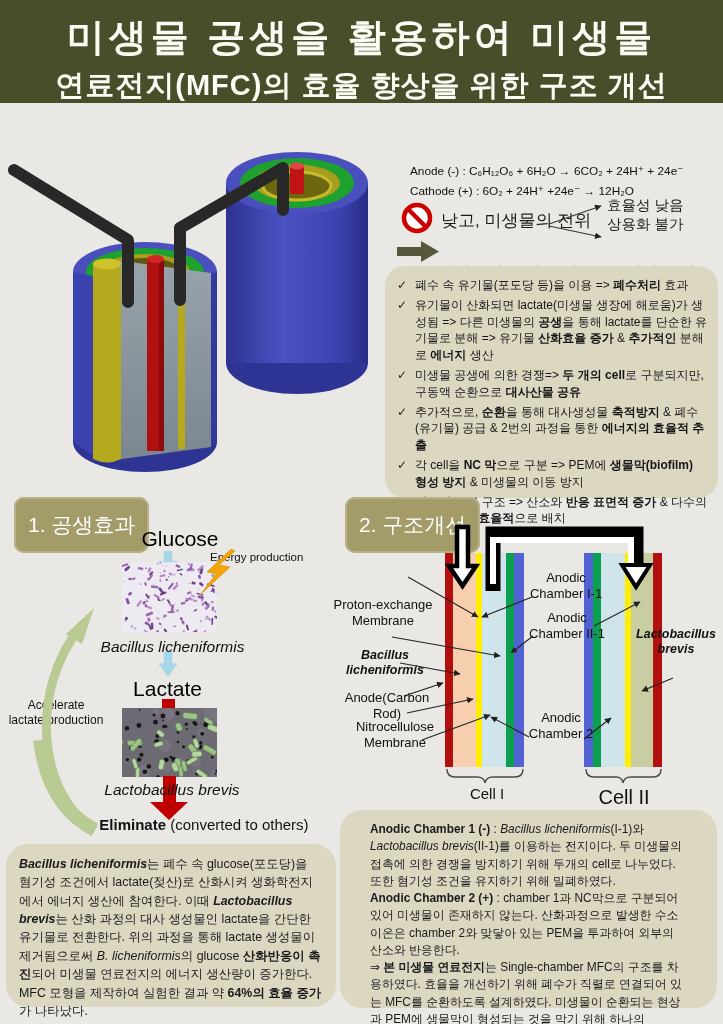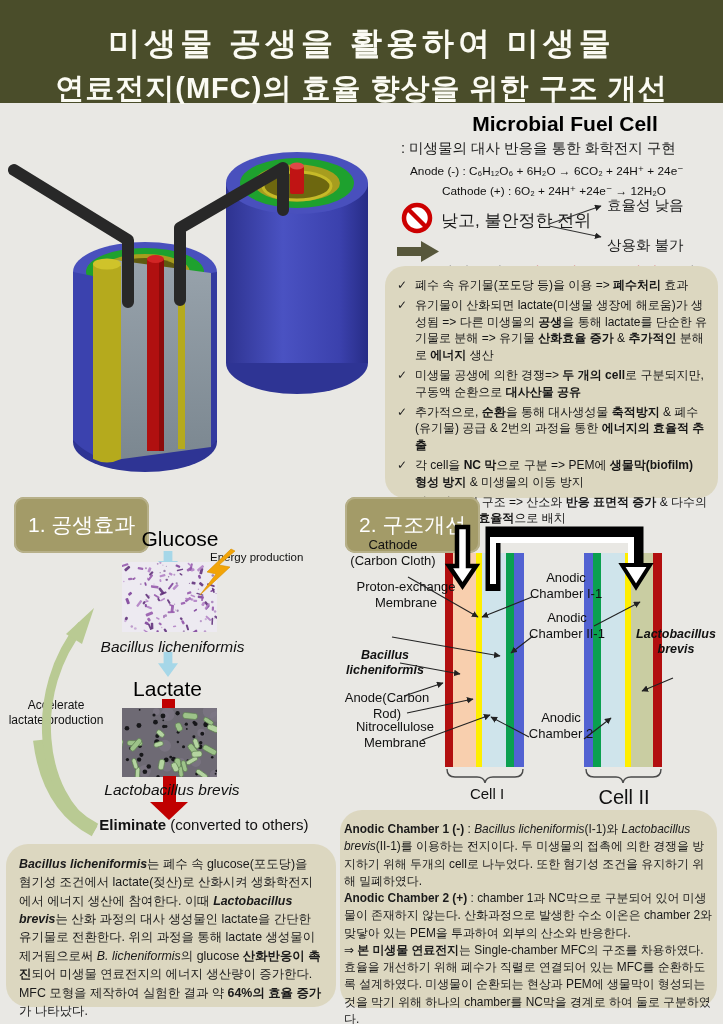--- a/index.html
+++ b/index.html
@@ -2,21 +2,21 @@
 <html><head>
 <meta charset="utf-8">
 <style>
   html,body{margin:0;padding:0;background:#cfcfcb;}
   .poster{position:relative;width:723px;height:1024px;background:#e9e8e4;overflow:hidden;
           font-family:"Liberation Sans","DejaVu Sans",sans-serif;color:#1a1a1a;}
   .abs{position:absolute;}
   
   .header{position:absolute;left:0;top:0;width:723px;height:103px;background:#4a4d2a;
           color:#fbfbf3;text-align:center;font-weight:bold;}
-  .header .l1{padding-top:22px;font-size:32px;letter-spacing:4px;}
+  .header .l1{padding-top:12px;font-size:38px;letter-spacing:4px;}
   .header .l2{margin-top:3px;font-size:29px;letter-spacing:1px;}
   
   .mfc-title{position:absolute;left:440px;top:112px;width:250px;text-align:center;
              font-size:21px;font-weight:bold;color:#000;}
   .mfc-sub{position:absolute;left:401px;top:139px;width:322px;font-size:14.5px;}
   .eq{position:absolute;left:410px;font-size:11.8px;color:#111;}
   .problem{position:absolute;left:441px;top:209px;font-size:17px;}
   .outcome{position:absolute;left:607px;font-size:14.5px;}
   .solution{position:absolute;left:437px;top:241px;font-size:16.5px;margin-top:21px;}
   .red{color:#c00000;}
@@ -38,21 +38,21 @@
   .arrow-blue{position:absolute;background:#a6d7e8;
               clip-path:polygon(28% 0,72% 0,72% 45%,100% 45%,50% 100%,0 45%,28% 45%);}
   .red-shape{position:absolute;background:#c00000;}
   .red-head{position:absolute;background:#c00000;clip-path:polygon(0 0,100% 0,50% 100%);}
   .micro{position:absolute;}
   
   .cell{position:absolute;top:553px;height:214px;display:flex;}
   
   .box{position:absolute;background:#dcd7c0;border-radius:22px;box-sizing:border-box;}
   .box-left{left:6px;top:844px;width:330px;height:163px;padding:11px 13px;font-size:12.4px;line-height:1.48;}
-  .box-right{left:340px;top:810px;width:377px;height:198px;padding:11px 4px;font-size:11.9px;line-height:1.45;}
+  .box-right{left:340px;top:810px;width:377px;height:198px;padding:11px 30px;font-size:11.9px;line-height:1.45;}
   .box p{margin:0;}
   svg{display:block;}
   .overlay{position:absolute;left:0;top:0;pointer-events:none;}
 </style>
 </head>
 <body>
 
 <div class="poster">
 
   <div class="header">
@@ -104,27 +104,25 @@
       <ellipse cx="297" cy="73" rx="57" ry="25" fill="#1ea12e"></ellipse>
       <ellipse cx="297" cy="73" rx="43" ry="18.5" fill="#a79d1e"></ellipse>
       <ellipse cx="297" cy="76" rx="34" ry="14" fill="#6d670f"></ellipse>
       <ellipse cx="297" cy="76" rx="34" ry="14" fill="none" stroke="#c6ba28" stroke-width="3"></ellipse>
       <rect x="290" y="56" width="14" height="28" rx="2" fill="#c01414"></rect>
       <ellipse cx="297" cy="56" rx="7" ry="3.5" fill="#e04848"></ellipse>
       <path d="M283,100 L283,58 L180,118 L180,190" stroke="#282828" stroke-width="12" fill="none" stroke-linecap="round" stroke-linejoin="round"></path>
     </g>
   </svg>
 
-  <div class="mfc-title">Microbial Fuel Cell</div>
-  <div class="mfc-sub">: 미생물의 대사 반응을 통한 화학전지 구현</div>
   <div class="eq" style="top:164px;">Anode (-) : C₆H₁₂O₆ + 6H₂O → 6CO₂ + 24H⁺ + 24e⁻</div>
-  <div class="eq" style="top:184px;margin-left:32px;">Cathode (+) : 6O₂ + 24H⁺ +24e⁻ → 12H₂O</div>
-  <div class="problem">낮고, 불안정한 전위</div>
+  <div class="eq" style="top:184px;">Cathode (+) : 6O₂ + 24H⁺ +24e⁻ → 12H₂O</div>
+  <div class="problem">낮고, 미생물의 전위</div>
   <div class="outcome" style="top:196px;">효율성 낮음</div>
-  <div class="outcome" style="top:236px;">상용화 불가</div>
+  <div class="outcome" style="top:215px;">상용화 불가</div>
   <div class="solution">미생물의 <span class="red">공생 효과</span>, <span class="red">구조 개선</span> 도입</div>
 
   <div class="bullets-box">
     <ul>
 
         <li>
           <span class="chk">✓</span>
           <span>폐수 속 유기물(포도당 등)을 이용 =&gt; <b>폐수처리</b> 효과</span>
         </li>
 
@@ -392,23 +390,21 @@
     </div>
   <div id="cell2" class="cell" style="left:584px;">
       <div style="width: 9px; background: rgb(82, 98, 210);"></div>
       <div style="width: 8px; background: rgb(10, 160, 79);"></div>
       <div style="width: 24px; background: rgb(207, 228, 235);"></div>
       <div style="width: 6px; background: rgb(255, 238, 0);"></div>
       <div style="width: 22px; background: rgb(201, 205, 162);"></div>
       <div style="width: 9px; background: rgb(178, 15, 15);"></div>
     </div>
 
-  <div class="lbl" style="left:338px;top:537px;width:110px;">Cathode
-(Carbon Cloth)</div>
-  <div class="lbl" style="left:328px;top:579px;width:110px;margin-left:23px;">Proton-exchange
+  <div class="lbl" style="left:328px;top:597px;width:110px;">Proton-exchange
 Membrane</div>
   <div class="lbl bi" style="left:323px;top:648px;width:124px;font-size:12.5px;">Bacillus licheniformis</div>
   <div class="lbl" style="left:330px;top:690px;width:114px;">Anode(Carbon Rod)</div>
   <div class="lbl" style="left:342px;top:719px;width:106px;">Nitrocellulose
 Membrane</div>
   <div class="lbl" style="left:520px;top:570px;width:92px;">Anodic
 Chamber I-1</div>
   <div class="lbl" style="left:520px;top:610px;width:94px;">Anodic
 Chamber II-1</div>
   <div class="lbl" style="left:516px;top:710px;width:90px;">Anodic

